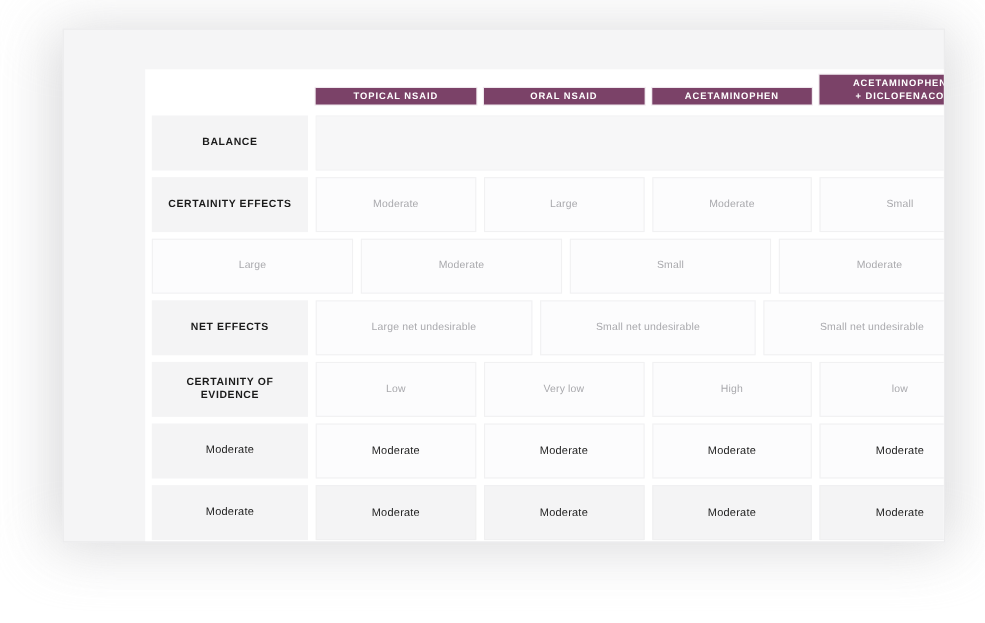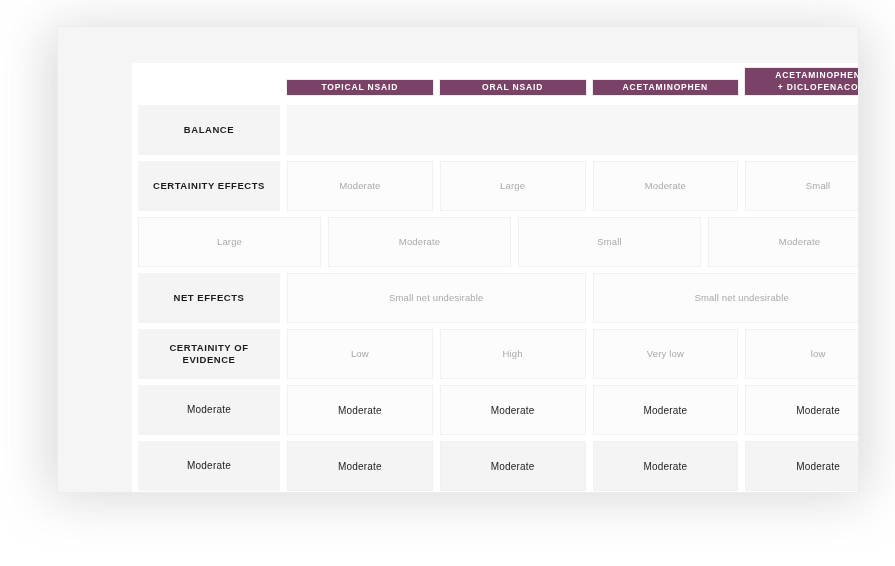--- a/index.html
+++ b/index.html
@@ -185,28 +185,29 @@
           <div class="data-cell">Small</div>
         </div>
         <div class="row">
           <div class="data-cell">Large</div>
           <div class="data-cell">Moderate</div>
           <div class="data-cell">Small</div>
           <div class="data-cell">Moderate</div>
         </div>
         <div class="row">
           <div class="label-cell">NET EFFECTS</div>
+          <div class="data-cell">Large net undesirable</div>
           <div class="data-cell">Small net undesirable</div>
           <div class="data-cell">Small net undesirable</div>
         </div>
         <div class="row">
           <div class="label-cell">CERTAINITY OF EVIDENCE</div>
           <div class="data-cell">Low</div>
+          <div class="data-cell">Very low</div>
           <div class="data-cell">High</div>
-          <div class="data-cell">Very low</div>
           <div class="data-cell">low</div>
         </div>
         <div class="row">
           <div class="label-cell plain">Moderate</div>
           <div class="data-cell dark">Moderate</div>
           <div class="data-cell dark">Moderate</div>
           <div class="data-cell dark">Moderate</div>
           <div class="data-cell dark">Moderate</div>
         </div>
         <div class="row">

